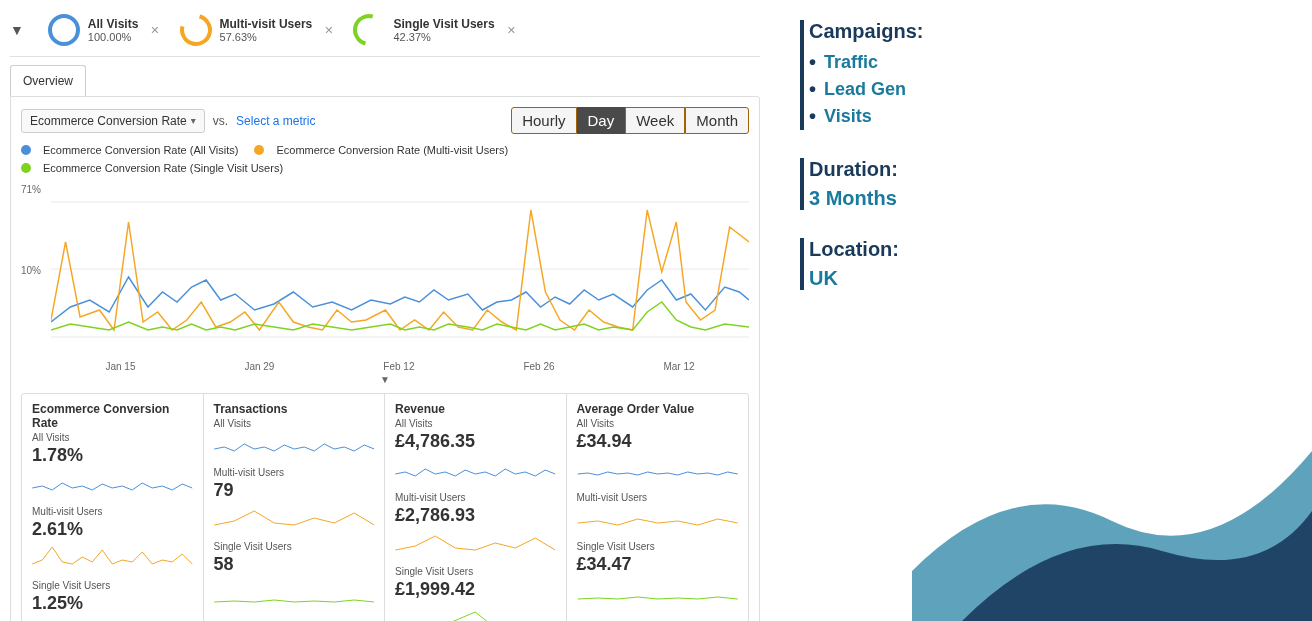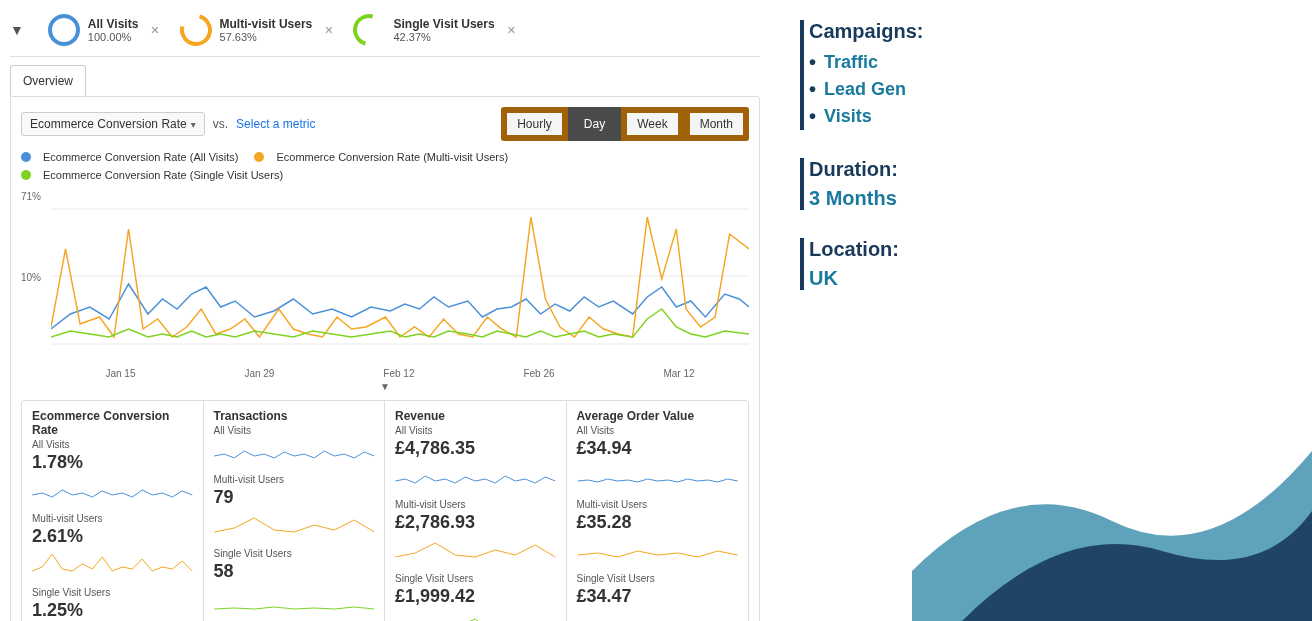--- a/index.html
+++ b/index.html
@@ -96,22 +96,22 @@
       color: #333;
       background: #f9f9f9;
       cursor: pointer;
     }
     .metric-dropdown .chevron { font-size: 10px; color: #666; }
     .vs-label { font-size: 12px; color: #555; }
     .select-metric { font-size: 12px; color: #1a73e8; cursor: pointer; text-decoration: none; }
     .time-buttons { margin-left: auto; display: flex; gap: 0; }
     .time-btn {
       padding: 4px 10px;
-      border: 6px solid #a16207;
-      font-size: 12px;
+      border: 1px solid #a16207;
+      font-size: 15px;
       cursor: pointer;
       background: #f5f5f5;
       color: #333;
     }
     .time-btn:first-child { border-radius: 3px 0 0 3px; }
     .time-btn:last-child { border-radius: 0 3px 3px 0; }
     .time-btn.active { background: #4a4a4a; color: #fff; border-color: #4a4a4a; }
 
     
     .legend {
@@ -421,21 +421,20 @@
         <div class="stat-card-title">Average Order Value</div>
         <div class="stat-segment">
           <div class="stat-seg-label">All Visits</div>
           <div class="stat-value">£34.94</div>
           <svg class="mini-chart" viewBox="0 0 160 30">
             <polyline fill="none" stroke="#4a90d9" stroke-width="1" points="0,20 10,19 20,21 30,18 40,20 50,19 60,21 70,18 80,20 90,19 100,21 110,18 120,20 130,19 140,21 150,18 160,20"></polyline>
           </svg>
         </div>
         <div class="stat-segment">
           <div class="stat-seg-label">Multi-visit Users</div>
-          <div class="stat-value">£35.28</div>
           <svg class="mini-chart" viewBox="0 0 160 30">
             <polyline fill="none" stroke="#f5a623" stroke-width="1" points="0,20 20,18 40,22 60,16 80,20 100,18 120,22 140,16 160,20"></polyline>
           </svg>
         </div>
         <div class="stat-segment">
           <div class="stat-seg-label">Single Visit Users</div>
           <div class="stat-value">£34.47</div>
           <svg class="mini-chart" viewBox="0 0 160 30">
             <polyline fill="none" stroke="#7ed321" stroke-width="1" points="0,22 20,21 40,22 60,20 80,22 100,21 120,22 140,20 160,22"></polyline>
           </svg>

